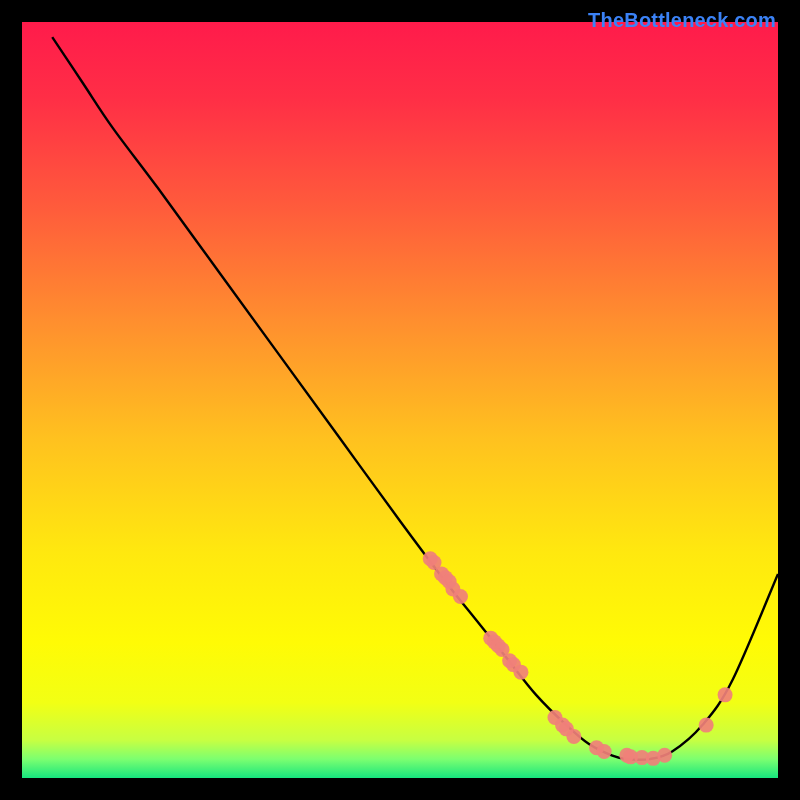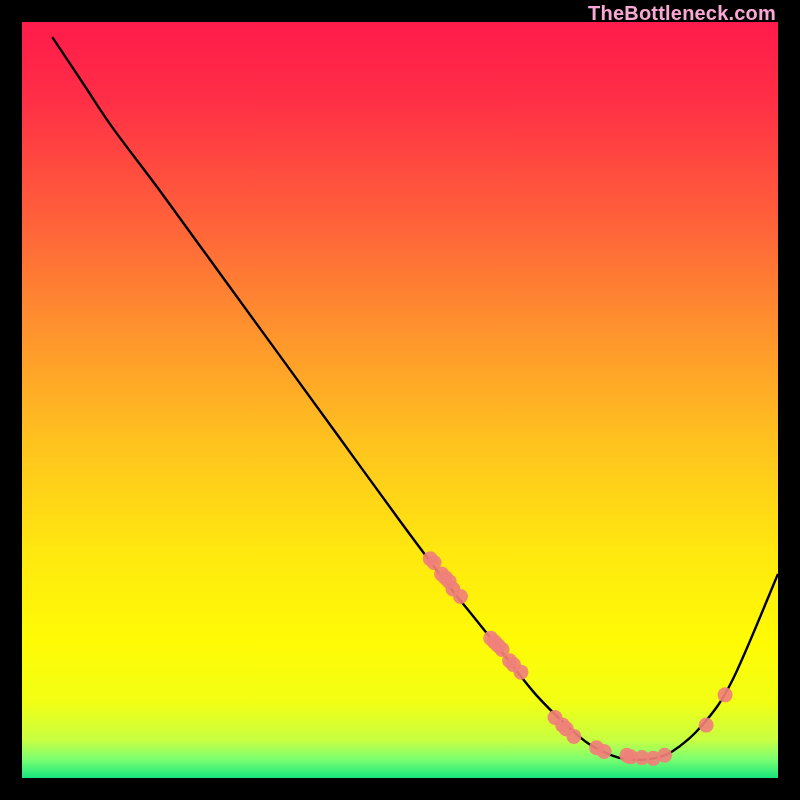--- a/index.html
+++ b/index.html
@@ -13,26 +13,26 @@
   .frame {
     position: absolute;
     left: 22px;
     top: 22px;
     width: 756px;
     height: 756px;
     background: #000;
   }
   .watermark {
     position: absolute;
-    top: 2px;
+    top: 9px;
     right: 24px;
     font-family: Arial, Helvetica, sans-serif;
     font-size: 20px;
     font-weight: 600;
-    color: #f9a8d4;
+    color: #3b82f6;
     letter-spacing: 0.2px;
   }
   svg {
     position: absolute;
     left: 0;
     top: 0;
   }
 </style>
 </head>
 <body>

